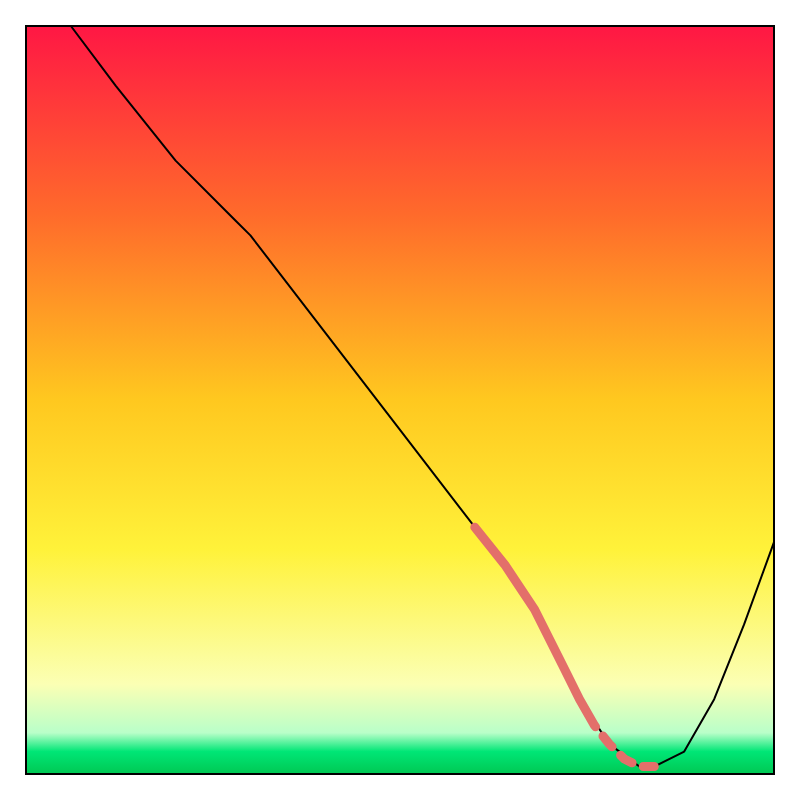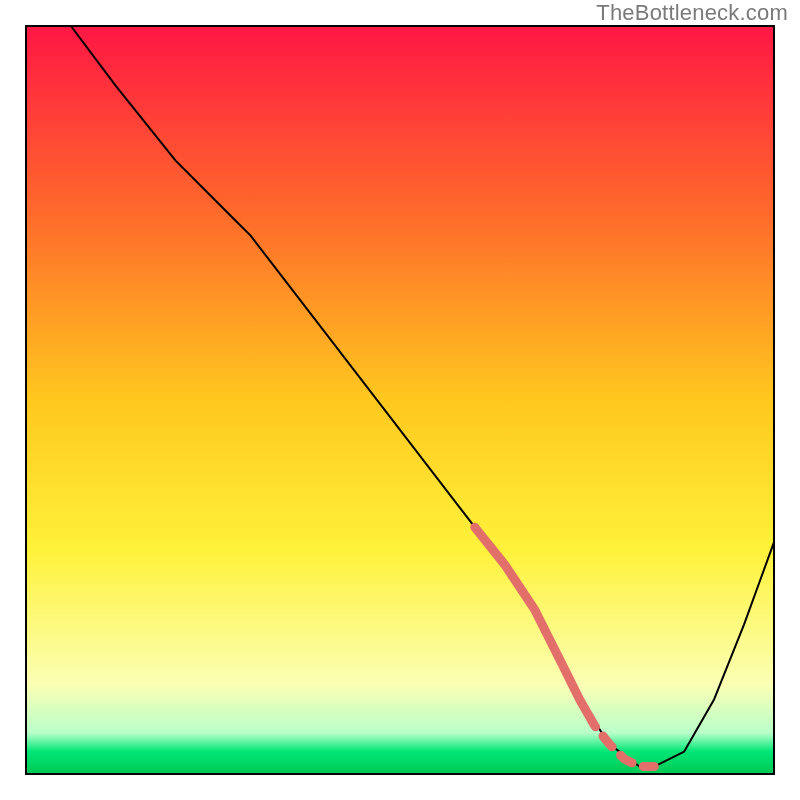--- a/index.html
+++ b/index.html
@@ -26,21 +26,20 @@
   svg {
     position: absolute;
     top: 0;
     left: 0;
   }
 </style>
 </head>
 <body>
 
 <div class="chart-container">
-  <div class="watermark">TheBottleneck.com</div>
   <svg id="chart-svg" width="800" height="800" viewBox="0 0 800 800">
       <defs>
         <linearGradient id="bg-grad" x1="0" y1="0" x2="0" y2="1">
           <stop offset="0%" stop-color="#ff1744"></stop>
           <stop offset="25%" stop-color="#ff6a2b"></stop>
           <stop offset="50%" stop-color="#ffc81f"></stop>
           <stop offset="70%" stop-color="#fff23a"></stop>
           <stop offset="88%" stop-color="#fbffb4"></stop>
           <stop offset="94.5%" stop-color="#b9ffc9"></stop>
           <stop offset="97%" stop-color="#00e676"></stop>

